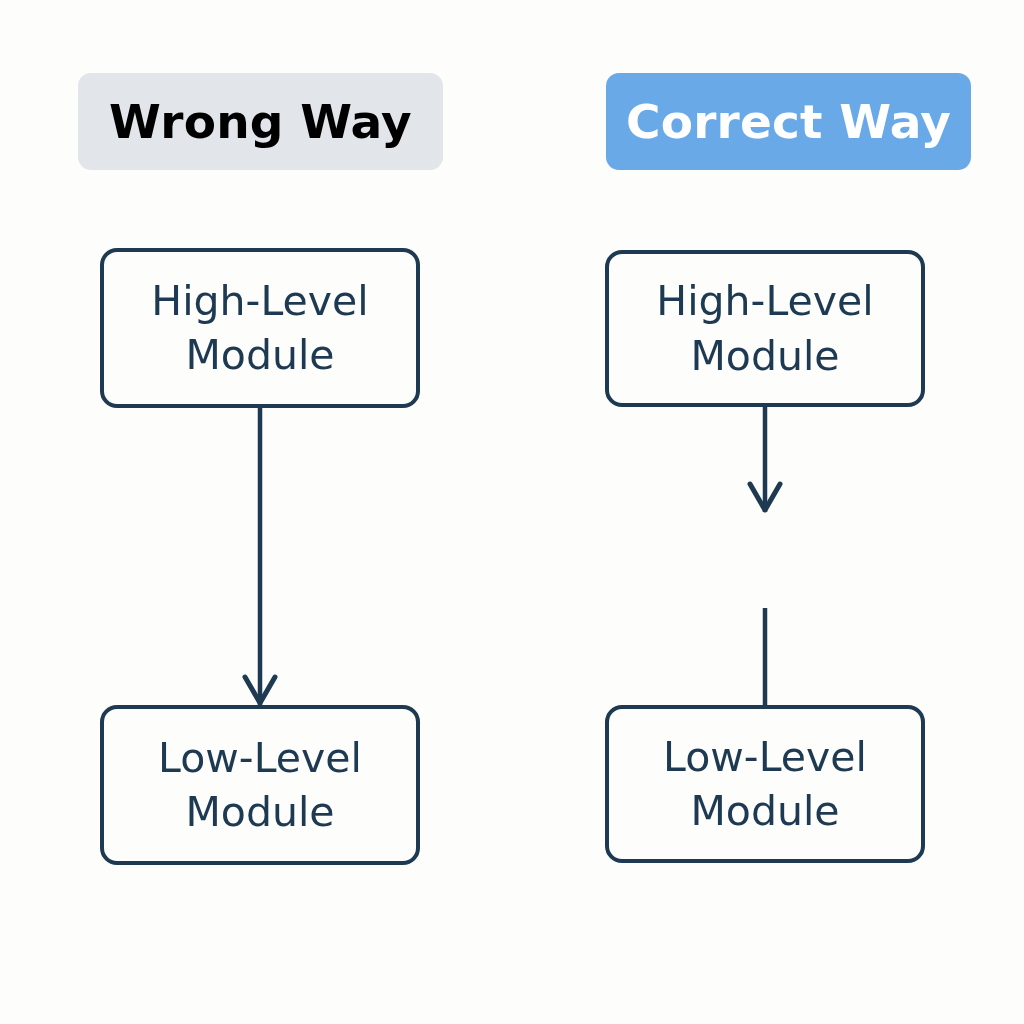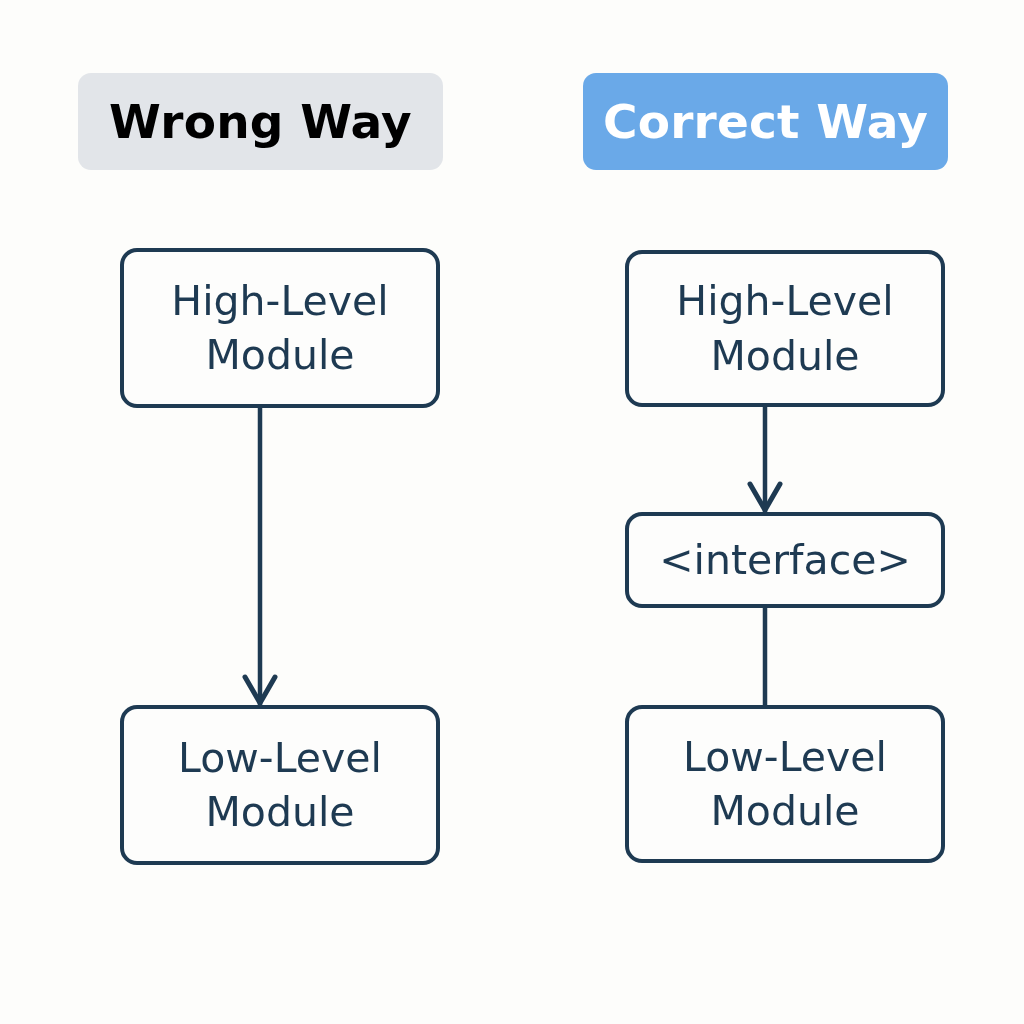--- a/index.html
+++ b/index.html
@@ -37,21 +37,21 @@
   }
   .badge-wrong {
     left: 78px;
     top: 73px;
     width: 365px;
     height: 97px;
     background: #e2e5e9;
     color: #000000;
   }
   .badge-correct {
-    left: 583px;
+    left: 606px;
     top: 73px;
     width: 365px;
     height: 97px;
     background: #6aa9e8;
     color: #ffffff;
   }
 
   
   .node {
     position: absolute;
@@ -60,21 +60,20 @@
     border: 4px solid #1e3a52;
     border-radius: 17px;
     display: flex;
     align-items: center;
     justify-content: center;
     text-align: center;
     color: #1e3a52;
     font-size: 41px;
     line-height: 1.32;
     font-weight: normal;
-    margin-left: 20px;
   }
   .node .label {
     display: block;
     padding: 0 10px;
   }
 
   
   .node-left-high {
     left: 100px;  top: 248px;  width: 320px; height: 160px;
   }
@@ -156,23 +155,20 @@
 
   <div class="badge badge-correct">Correct Way</div>
 
   <div class="node node-right-high">
     <span class="label">
       <span>High-Level</span><br>
       <span>Module</span>
     </span>
   </div>
 
-  <div class="node node-right-iface">
-    <span class="label">&lt;interface&gt;</span>
-  </div>
 
   <div class="node node-right-low">
     <span class="label">
       <span>Low-Level</span><br>
       <span>Module</span>
     </span>
   </div>
 
 </div>
 

